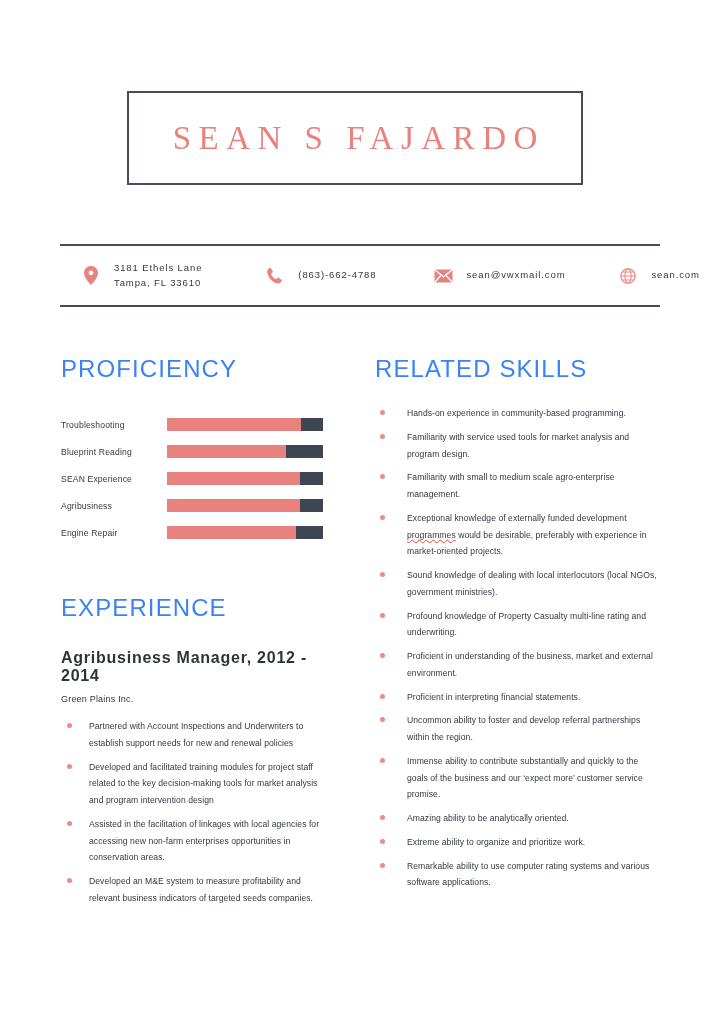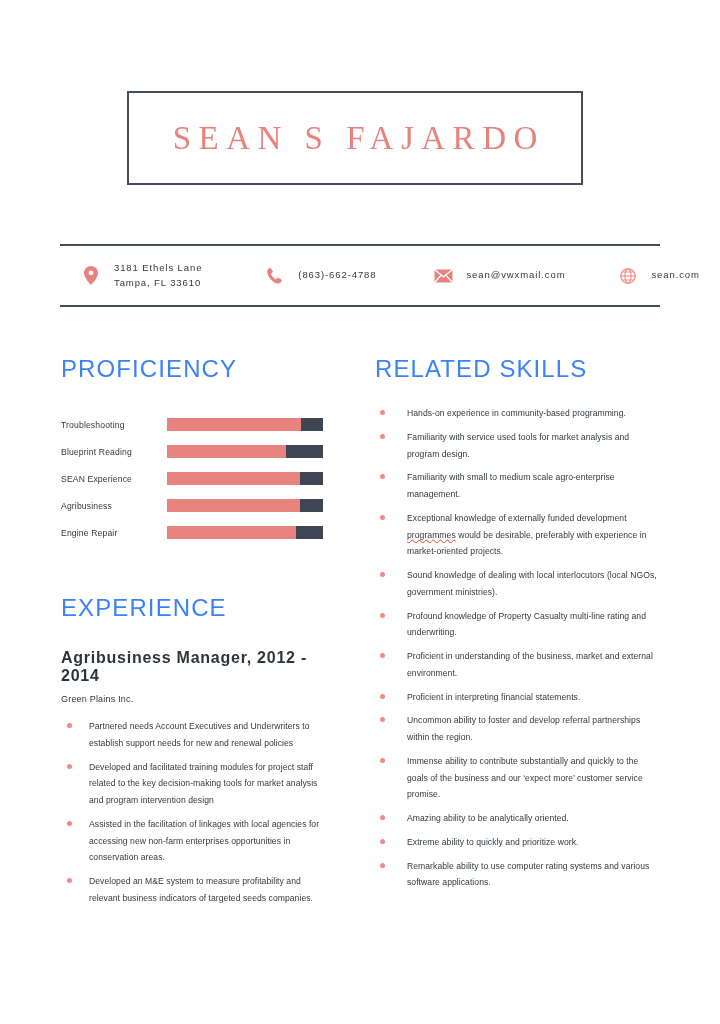--- a/index.html
+++ b/index.html
@@ -294,21 +294,21 @@
       </div>
     </div>
 
     <div class="sect-head exp-head">EXPERIENCE</div>
     <div class="exp-title">Agribusiness Manager, 2012 - 2014</div>
     <div class="exp-company">Green Plains Inc.</div>
 
     <div class="bullets exp-bullets">
       <div class="bullet">
         <span class="bullet-dot"></span>
-        <span class="bullet-text">Partnered needs Account Executives and Underwriters to establish support needs for new and renewal policies</span>
+        <span class="bullet-text">Partnered with Account Inspections and Underwriters to establish support needs for new and renewal policies</span>
       </div>
       <div class="bullet">
         <span class="bullet-dot"></span>
         <span class="bullet-text">Developed and facilitated training modules for project staff related to the key decision-making tools for market analysis and program intervention design</span>
       </div>
       <div class="bullet">
         <span class="bullet-dot"></span>
         <span class="bullet-text">Assisted in the facilitation of linkages with local agencies for accessing new non-farm enterprises opportunities in conservation areas.</span>
       </div>
       <div class="bullet">
@@ -363,21 +363,21 @@
       <div class="bullet">
         <span class="bullet-dot"></span>
         <span class="bullet-text">Immense ability to contribute substantially and quickly to the goals of the business and our ‘expect more’ customer service promise.</span>
       </div>
       <div class="bullet">
         <span class="bullet-dot"></span>
         <span class="bullet-text">Amazing ability to be analytically oriented.</span>
       </div>
       <div class="bullet">
         <span class="bullet-dot"></span>
-        <span class="bullet-text">Extreme ability to quickly and prioritize work.</span>
+        <span class="bullet-text">Extreme ability to organize and prioritize work.</span>
       </div>
       <div class="bullet">
         <span class="bullet-dot"></span>
         <span class="bullet-text">Remarkable ability to use computer rating systems and various software applications.</span>
       </div>
     </div>
 
   </div>
 
 </div>

